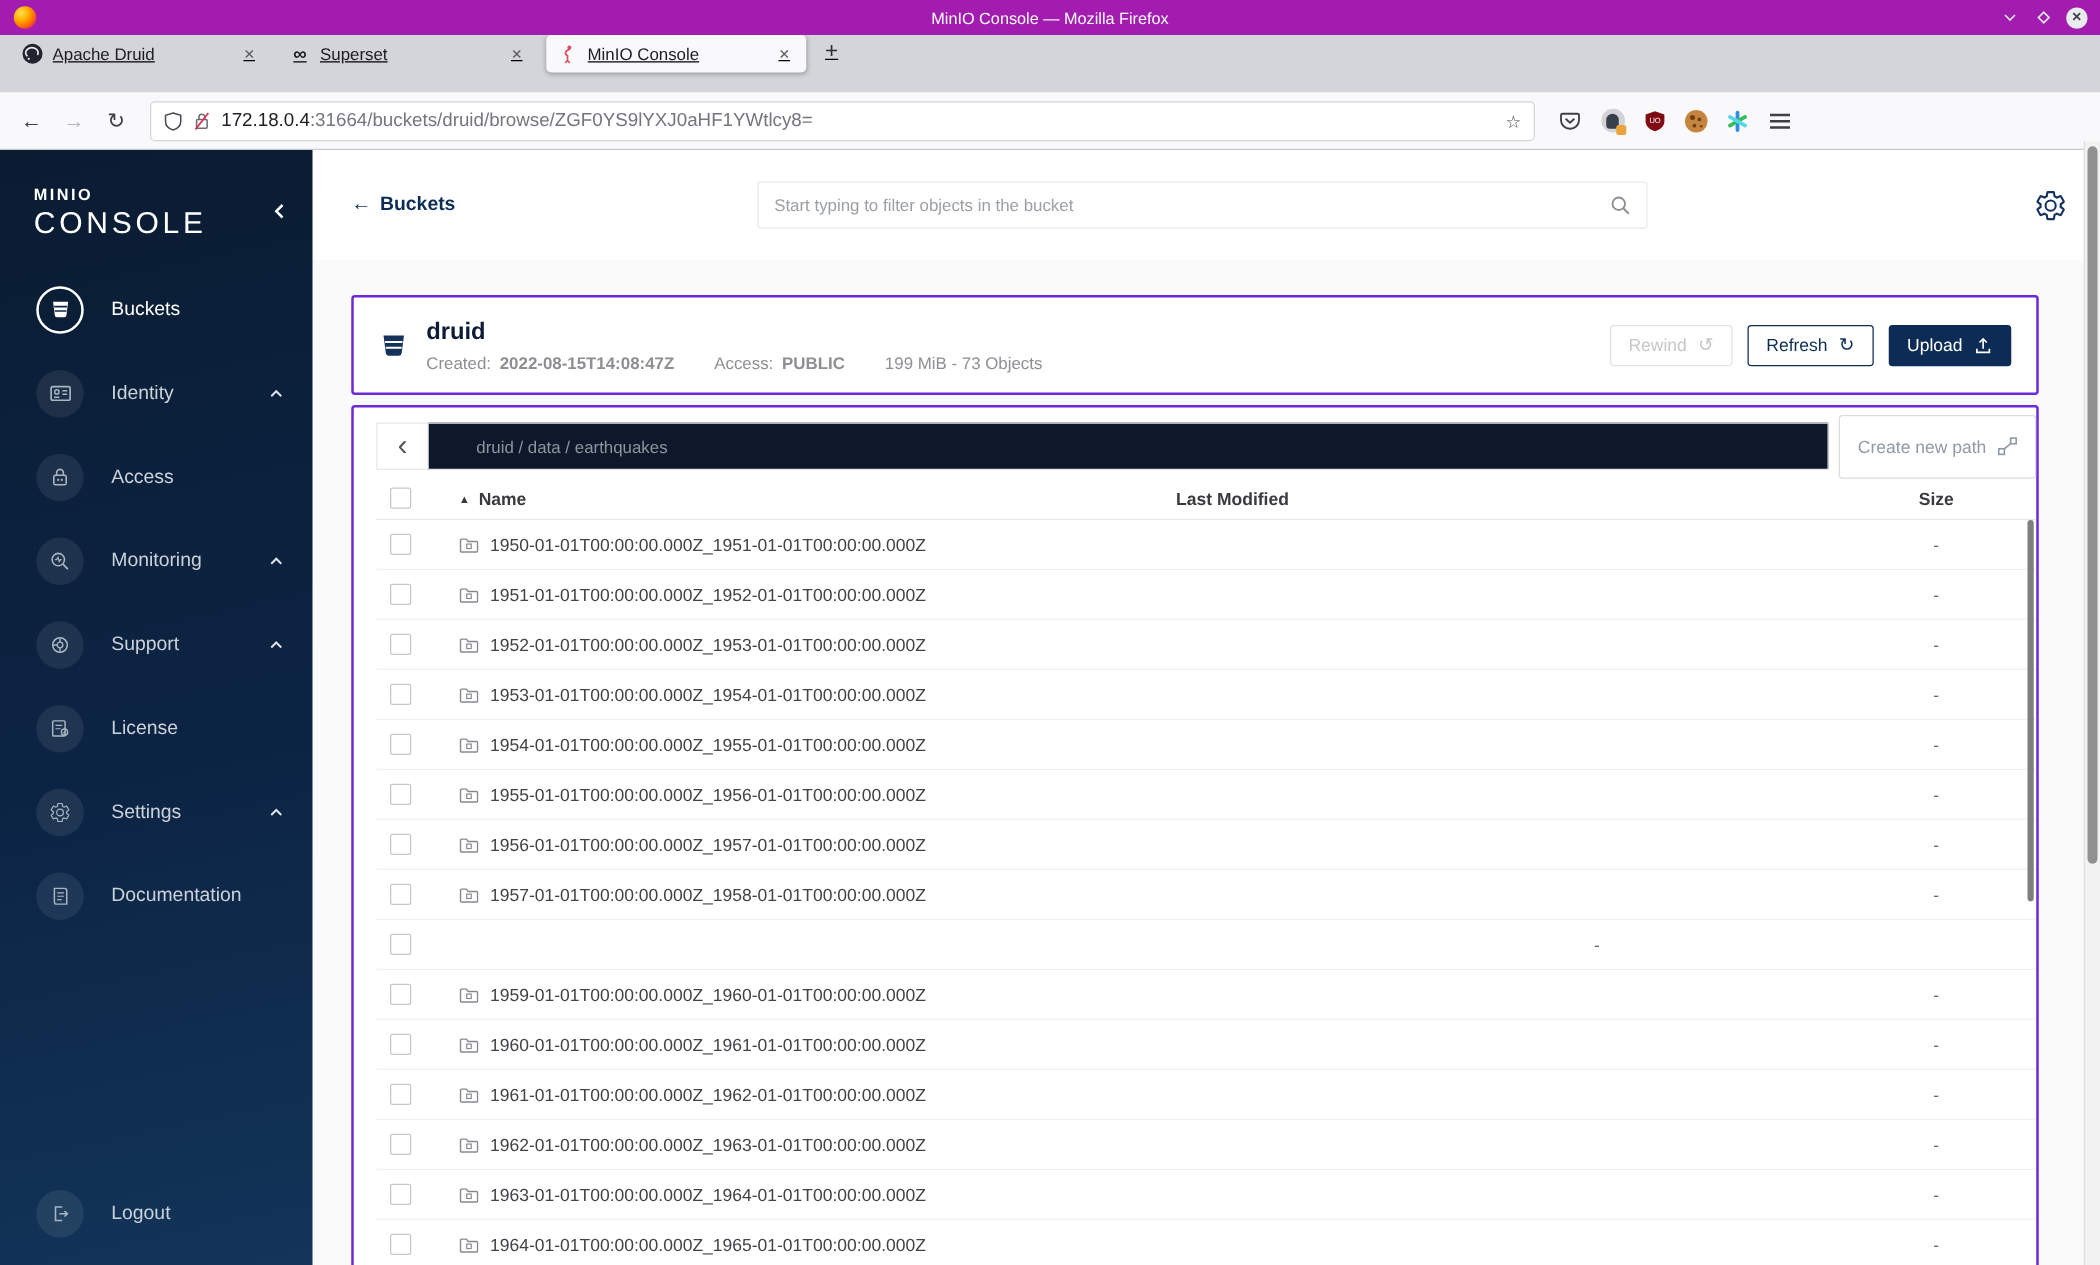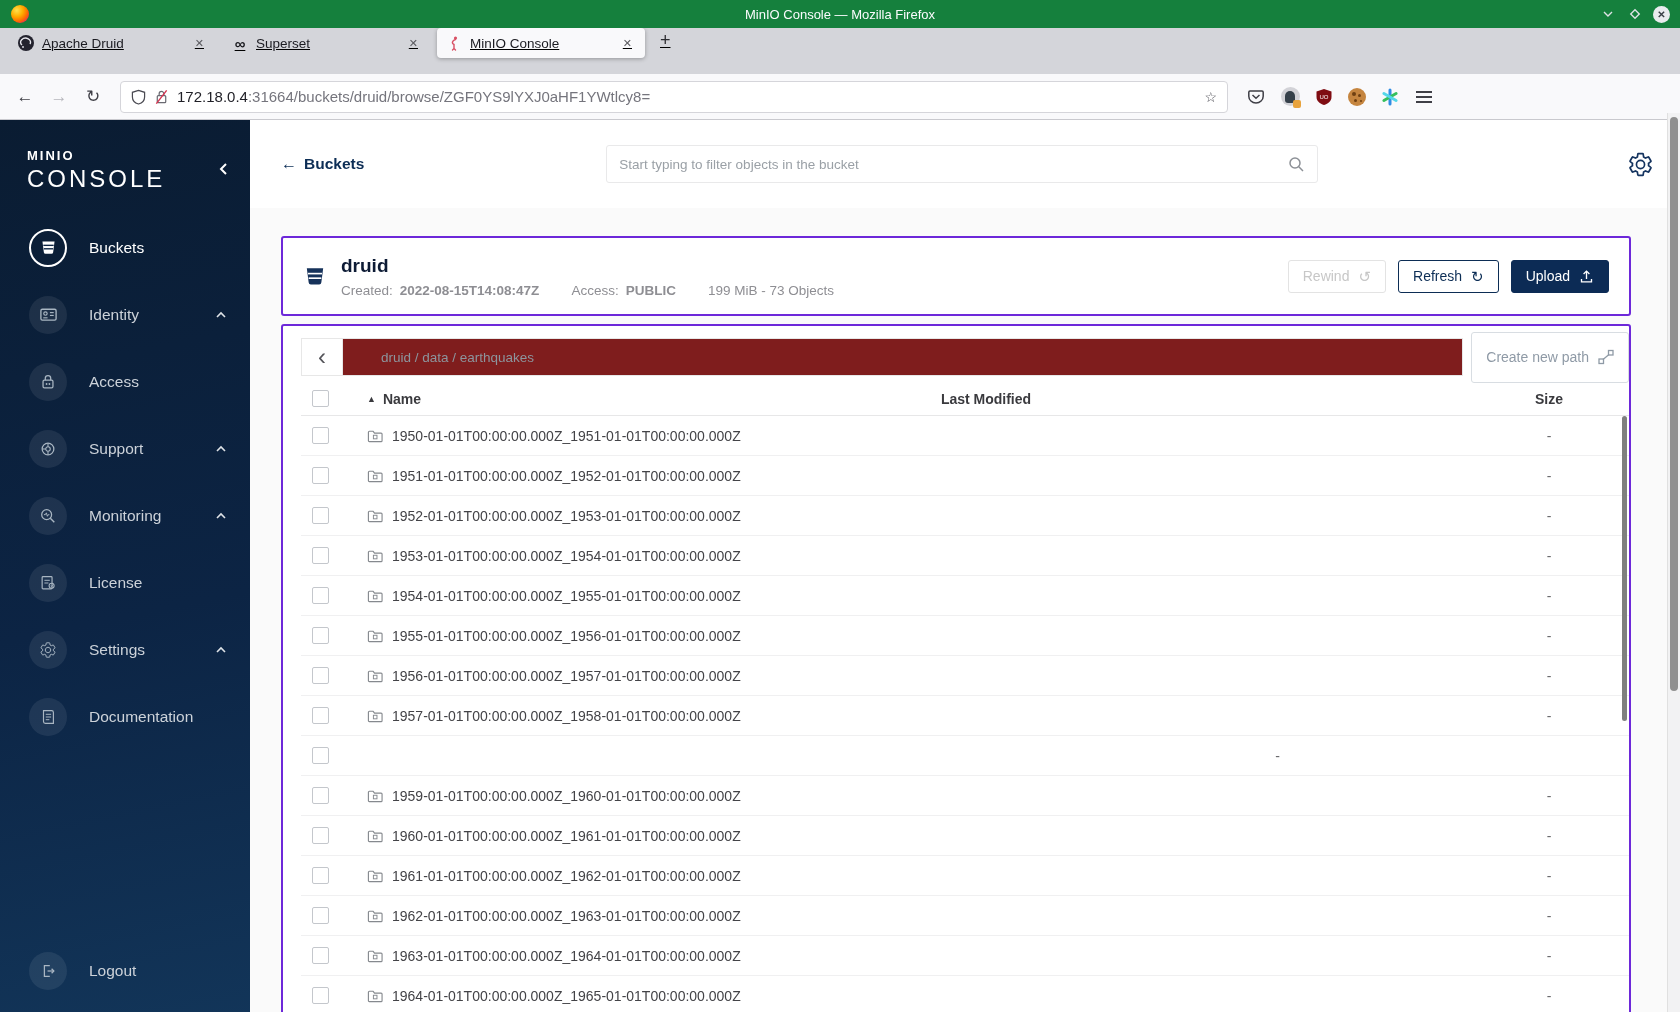--- a/index.html
+++ b/index.html
@@ -1,20 +1,20 @@
 <!DOCTYPE html>
 <html><head>
 <meta charset="utf-8">
 <style>
   * { box-sizing: border-box; margin: 0; padding: 0; }
   html,body { width:1680px; height:1012px; overflow:hidden; }
   body { font-family:"Liberation Sans", sans-serif; background:#fafafa; position:relative; }
 
   
-  .titlebar { height:28px; background:#15803d; display:flex; align-items:center; position:relative; }
+  .titlebar { height:28px; background:#a21caf; display:flex; align-items:center; position:relative; }
   .ff-logo { width:18px; height:18px; border-radius:50%; margin-left:11px;
     background:radial-gradient(circle at 32% 30%, #ffe14d 0%, #ffae00 35%, #ff6a00 62%, #e0206c 85%, #9059ff 100%); }
   .titlebar-title { position:absolute; left:0; right:0; text-align:center; color:#fbfbfe; font-size:13px; }
   .win-controls { margin-left:auto; display:flex; align-items:center; gap:10px; padding-right:10px; z-index:2; }
   .win-btn { width:17px; height:17px; display:flex; align-items:center; justify-content:center; }
   .win-close { background:#e9ebee; border-radius:50%; color:#3a3f46; font-size:10px; font-weight:bold; }
 
   .tabbar { height:46px; background:#d4d5da; display:flex; align-items:flex-start; padding-left:6px;text-decoration:underline; }
   .tab { width:208px; height:30px; margin:0 3px; display:flex; align-items:center; gap:8px;
          border-radius:4px; padding:0 9px; color:#1b1b21; font-size:13.5px; }
@@ -88,21 +88,21 @@
   .btn-disabled { color:#c7c7c7; }
   .btn-outline { border-color:#0c2d55; color:#0c2d55; }
   .btn-primary { background:#0c2b55; border-color:#0c2b55; color:#fff; }
   .btn .uicon { font-size:15px; line-height:1; }
 
   .browse-card { margin-top:8px; height:800px; padding-top:12px; position:relative; overflow:hidden; }
   .path-row { margin-left:18px; height:38px; display:flex; align-items:stretch; }
   .path-back { width:42px; border:1px solid #e7e7e7; display:flex; align-items:center; justify-content:center;
                color:#55555a; font-size:24px; background:#fff; }
   .path-crumbs { width:1120px; border:1px solid #e7e7e7; border-left:none; display:flex; align-items:center;
-                 padding-left:38px; color:#8d959d; font-size:13.5px; background:#7f1d1d; }
+                 padding-left:38px; color:#8d959d; font-size:13.5px; background:#0f172a; }
   .create-path { margin-left:auto; height:51px; align-self:center; border:1px solid #d8dde2; border-radius:3px;
                  background:#fff; color:#8f9aa6; font-size:14px; display:flex; align-items:center; gap:9px; padding:0 14px; }
 
   .tbl { margin-left:18px; margin-top:6px; }
   .tr { display:grid; grid-template-columns:40px 545px 200px 1fr 160px; align-items:center; height:40px; }
   .tr-head { height:34px; border-bottom:1px solid #e7e7e8; }
   .tr-row { border-bottom:1px solid #f0f0f1; }
   .cb { width:17px; height:17px; border:1px solid #c4c7cc; border-radius:2px; background:#fff; margin-left:11px; }
   .cell-name { display:flex; align-items:center; gap:9px; padding-left:26px; font-size:14px; color:#434347; }
   .head-name { font-weight:bold; color:#3a3a3e; gap:7px; }
@@ -279,44 +279,44 @@
               <circle cx="8.4" cy="12.2" r="1" fill="#a9b6c2"></circle>
               <circle cx="11.6" cy="12.2" r="1" fill="#a9b6c2"></circle>
             </svg>
         </span>
         <span class="side-label">Access</span>
       </div>
 
       <div class="side-item">
         <span class="side-ic">
           <svg width="18" height="18" viewBox="0 0 20 20">
+              <circle cx="8.5" cy="8.5" r="5.5" fill="none" stroke="#a9b6c2" stroke-width="1.4"></circle>
+              <line x1="12.6" y1="12.6" x2="17" y2="17" stroke="#a9b6c2" stroke-width="1.6"></line>
+              <polyline points="5.5,8.5 7,8.5 8.2,6.5 9.3,10.3 10.4,8.5 11.5,8.5" fill="none" stroke="#a9b6c2" stroke-width="1.1"></polyline>
+            </svg>
+        </span>
+        <span class="side-label">Monitoring</span>
+        <span class="side-chevron">
+          <svg width="14" height="14" viewBox="0 0 14 14">
+              <polyline points="3,9 7,5 11,9" fill="none" stroke="#dfe3e7" stroke-width="1.6"></polyline>
+            </svg>
+        </span>
+      </div>
+
+      <div class="side-item">
+        <span class="side-ic">
+          <svg width="18" height="18" viewBox="0 0 20 20">
               <circle cx="10" cy="10" r="6.5" fill="none" stroke="#a9b6c2" stroke-width="1.4"></circle>
               <circle cx="10" cy="10" r="2.5" fill="none" stroke="#a9b6c2" stroke-width="1.2"></circle>
               <line x1="10" y1="3.5" x2="10" y2="7.5" stroke="#a9b6c2" stroke-width="1.2"></line>
               <line x1="10" y1="12.5" x2="10" y2="16.5" stroke="#a9b6c2" stroke-width="1.2"></line>
               <line x1="3.5" y1="10" x2="7.5" y2="10" stroke="#a9b6c2" stroke-width="1.2"></line>
             </svg>
         </span>
         <span class="side-label">Support</span>
-        <span class="side-chevron">
-          <svg width="14" height="14" viewBox="0 0 14 14">
-              <polyline points="3,9 7,5 11,9" fill="none" stroke="#dfe3e7" stroke-width="1.6"></polyline>
-            </svg>
-        </span>
-      </div>
-
-      <div class="side-item">
-        <span class="side-ic">
-          <svg width="18" height="18" viewBox="0 0 20 20">
-              <circle cx="8.5" cy="8.5" r="5.5" fill="none" stroke="#a9b6c2" stroke-width="1.4"></circle>
-              <line x1="12.6" y1="12.6" x2="17" y2="17" stroke="#a9b6c2" stroke-width="1.6"></line>
-              <polyline points="5.5,8.5 7,8.5 8.2,6.5 9.3,10.3 10.4,8.5 11.5,8.5" fill="none" stroke="#a9b6c2" stroke-width="1.1"></polyline>
-            </svg>
-        </span>
-        <span class="side-label">Monitoring</span>
         <span class="side-chevron">
           <svg width="14" height="14" viewBox="0 0 14 14">
               <polyline points="3,9 7,5 11,9" fill="none" stroke="#dfe3e7" stroke-width="1.6"></polyline>
             </svg>
         </span>
       </div>
 
       <div class="side-item">
         <span class="side-ic">
           <svg width="18" height="18" viewBox="0 0 20 20">

